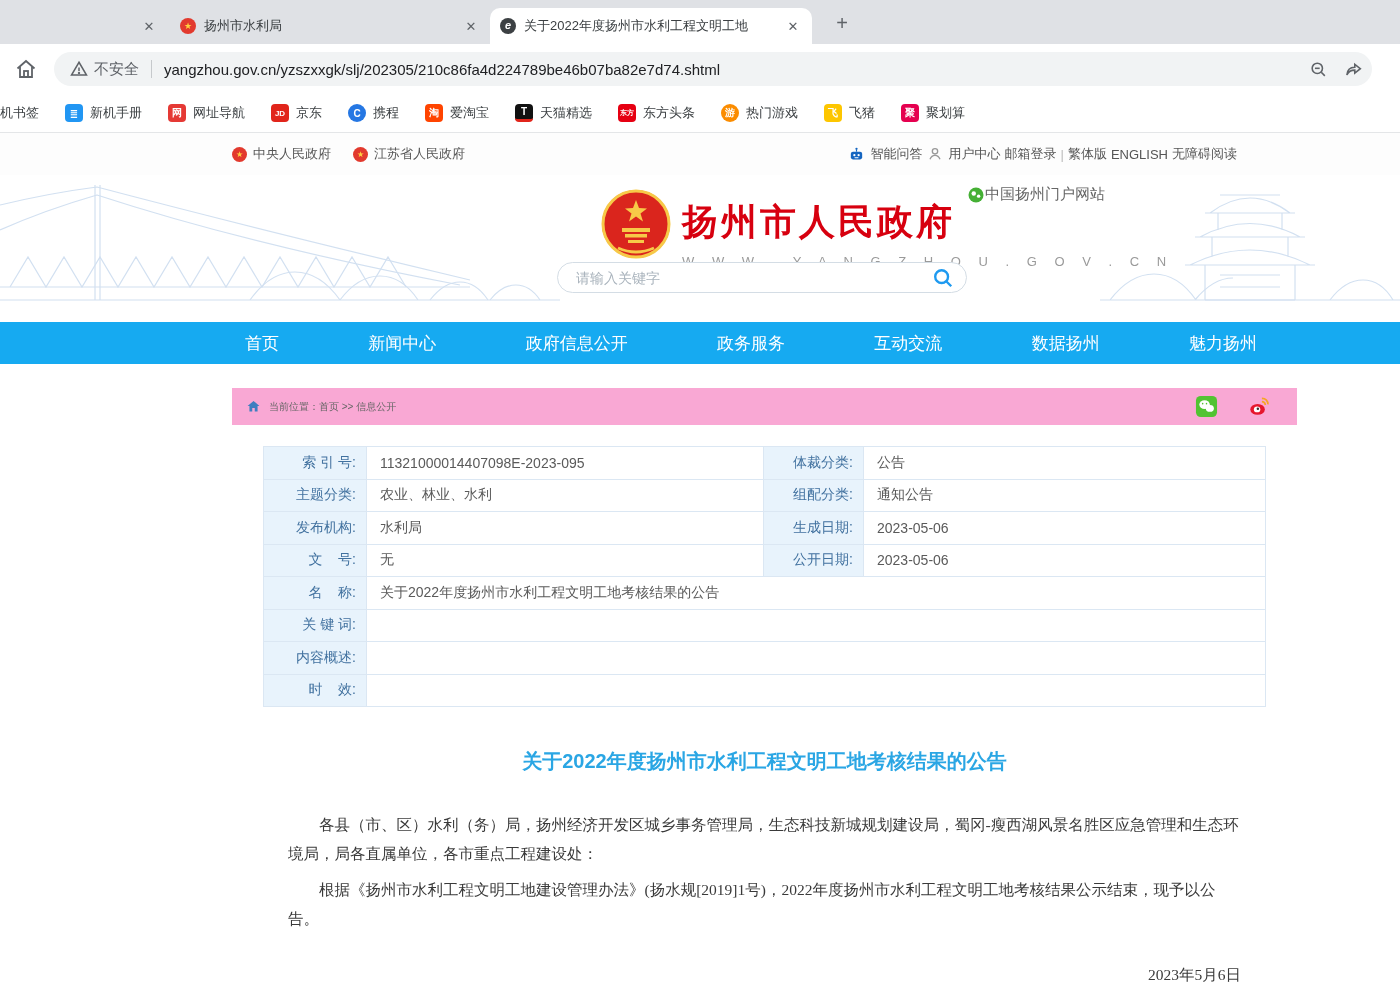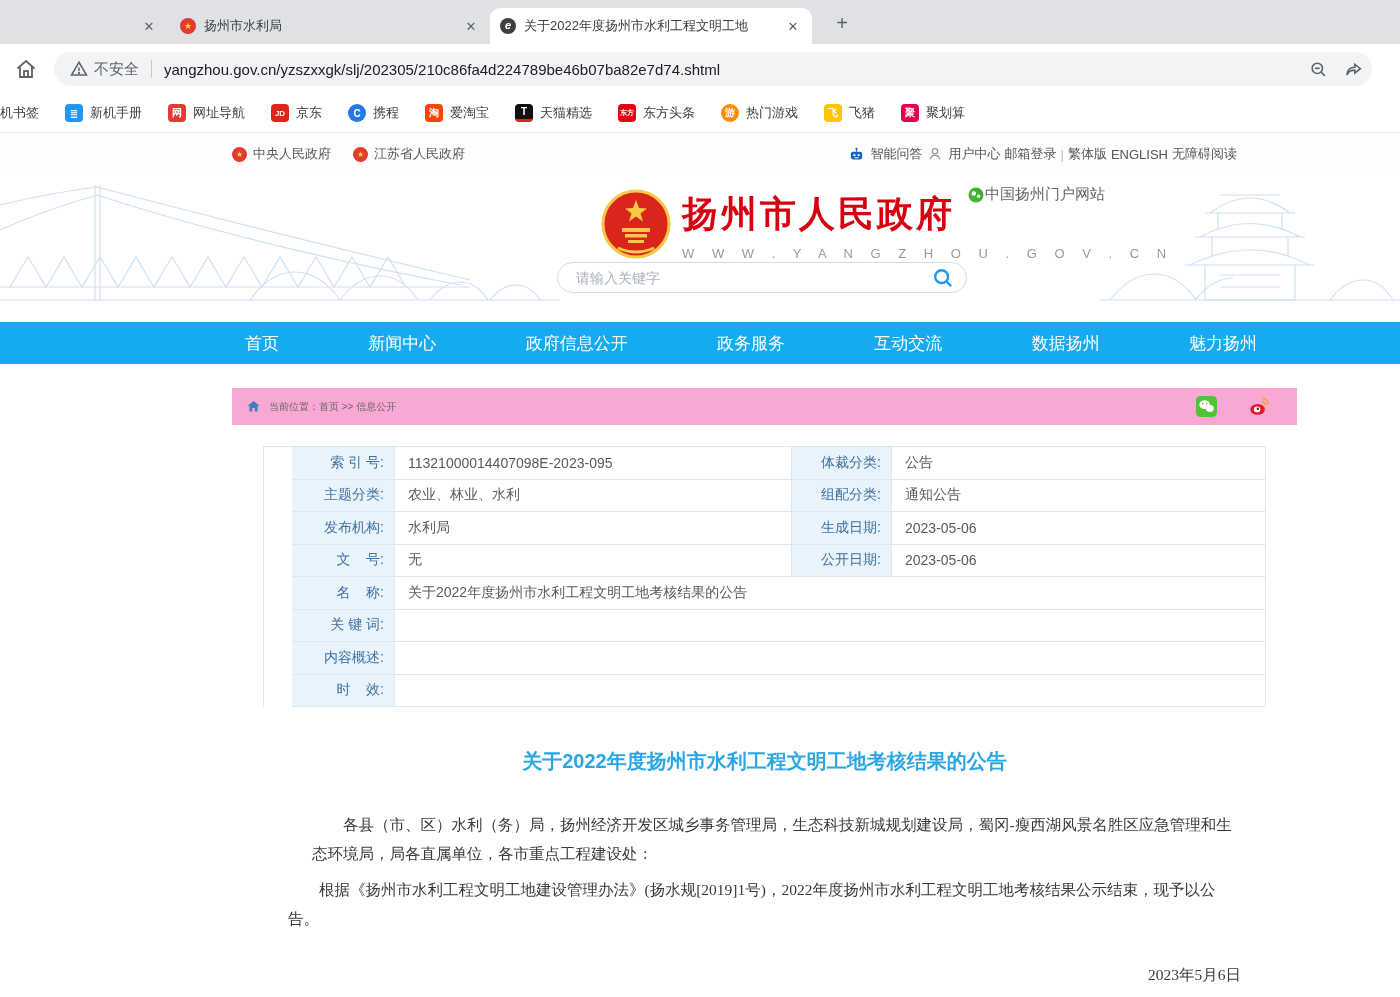--- a/index.html
+++ b/index.html
@@ -45,21 +45,21 @@
   .utility .right { margin-left:auto; margin-right:163px; display:flex; gap:4px; align-items:center; }
   .ulink { display:flex; align-items:center; gap:6px; cursor:pointer; }
   .mini-emblem { width:15px; height:15px; border-radius:50%; background:#e23a2e; color:#ffd040;
          font-size:8px; line-height:15px; text-align:center; }
   .sep { color:#bbb; }
 
   
   .masthead { position:relative; height:147px; background:#fff; overflow:hidden; }
   .deco { position:absolute; top:0; opacity:.75; pointer-events:none; }
   .emblem-big { position:absolute; left:600px; top:13px; }
-  .site-title { position:absolute; left:682px; top:15px; }
+  .site-title { position:absolute; left:682px; top:23px; }
   .site-title .cn { font-size:36px; font-weight:bold; color:#d7000f; letter-spacing:3px; }
   .site-title .en { margin-top:7px; font-size:13px; color:#9a9a9a; letter-spacing:7px; }
   .portal { position:absolute; left:967px; top:10px; display:flex; align-items:center; 
          font-size:15px; color:#666; }
   .searchbox { position:absolute; left:557px; top:87px; width:410px; height:31px; background:#fff;
          border:1px solid #d4dde5; border-radius:16px; display:flex; align-items:center; }
   .searchbox input { flex:1; border:none; outline:none; background:transparent; margin-left:18px;
          font-size:14px; color:#333; font-family:Liberation Sans, sans-serif; }
   .searchbox input::placeholder { color:#a9b3bc; }
   .search-btn { margin-right:12px; cursor:pointer; display:flex; }
@@ -72,33 +72,33 @@
   
   .content { width:1065px; margin-left:232px; }
   .crumbbar { position:relative; margin-top:24px; height:37px; background:#f9a8d4; display:flex;
          align-items:center; font-size:10px; color:#666; }
   .crumbbar .home-ic { margin-left:14px; margin-right:8px; display:flex; }
   .share-ics { position:absolute; right:26px; top:7px; display:flex; gap:30px; }
   .share-ics span { cursor:pointer; display:flex; }
 
   .info-table { margin:21px 31px 0 31px; display:grid; grid-template-columns:103px 397px 100px 1fr;
          grid-auto-rows:32.5px; border-top:1px solid #dbe7f3; border-left:1px solid #dbe7f3;
-         font-size:14px;padding-left:28px; }
+         font-size:14px; }
   .cell { border-right:1px solid #dbe7f3; border-bottom:1px solid #dbe7f3; display:flex;
          align-items:center; overflow:hidden; }
   .cell.lab { background:#e8f3fc; color:#41719f; justify-content:flex-end; padding-right:10px;
          white-space:pre; }
   .cell.val { background:#fff; color:#5a5a5a; padding-left:13px; white-space:pre; }
   .cell.span3 { grid-column:2 / 5; }
 
   .art-title { margin-top:41px; text-align:center; font-size:20px; font-weight:bold; color:#2aa6e4; }
   .art-body { padding:0 56px; font-family:"Liberation Serif","DejaVu Serif",serif;
          font-size:15.5px; color:#3a3a3a; line-height:1.85; }
   .art-body p.indent { text-indent:2em; }
-  .p1 { margin-top:36px;margin-left:24px; }
+  .p1 { margin-top:36px; }
   .p2 { margin-top:8px; }
   .art-date { margin-top:27px; text-align:right; }
 
   svg { display:block; }
 </style>
 </head>
 <body>
 
 <div class="tabbar">
   <div class="tab partial">

